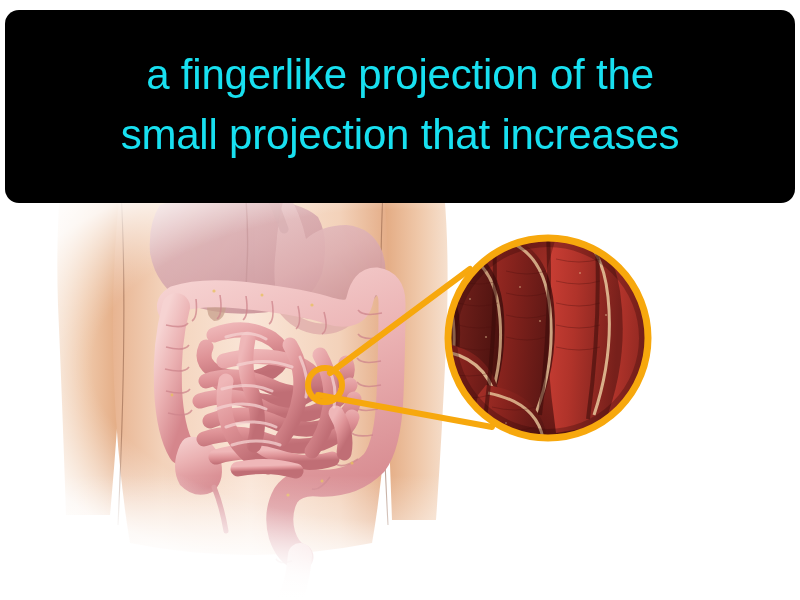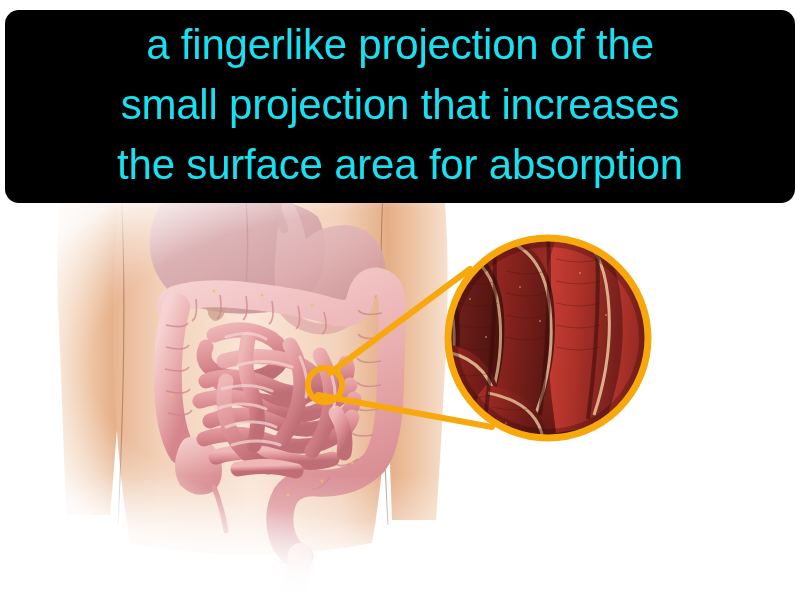--- a/index.html
+++ b/index.html
@@ -353,16 +353,15 @@
 
           <circle cx="548" cy="143" r="100" fill="none" stroke="#F7A80D" stroke-width="7"></circle>
         </g>
       </g>
     </svg>
   </div>
 
   <div id="definition-banner">
     <div class="def-line">a fingerlike projection of the</div>
     <div class="def-line">small projection that increases</div>
-    <div class="def-line">the surface area for absorption</div>
   </div>
 
 </div>
 
 </body></html>

